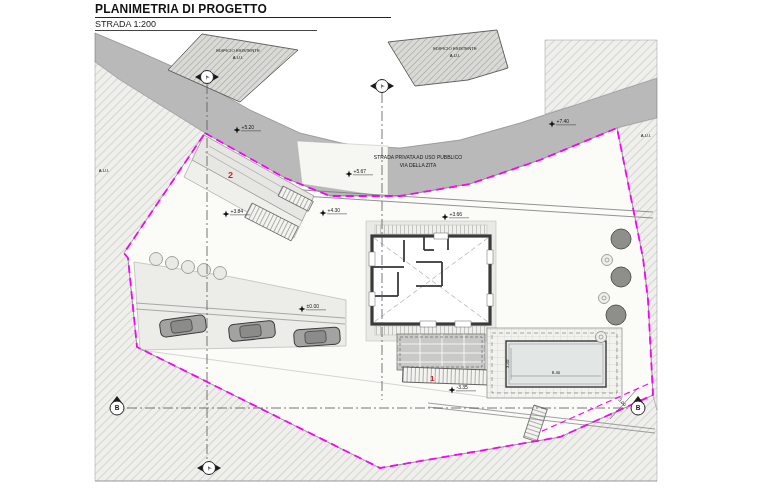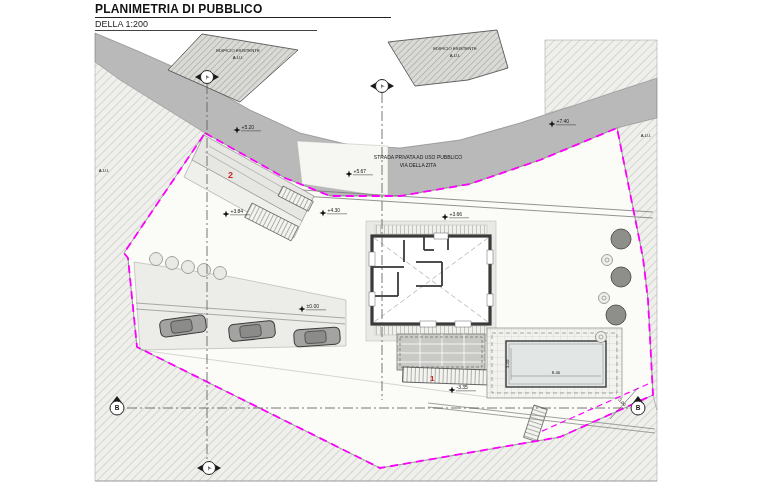--- a/index.html
+++ b/index.html
@@ -286,19 +286,19 @@
       <line x1="4" y1="0.8" x2="24" y2="0.8" stroke="#333" stroke-width="0.5"></line>
     </g>
     <g transform="translate(452,390)">
       <path d="M0 -3.5 L0.9 -0.9 L3.5 0 L0.9 0.9 L0 3.5 L-0.9 0.9 L-3.5 0 L-0.9 -0.9 Z" fill="#111"></path>
       <text x="4.5" y="-1" class="t5">-3.35</text>
       <line x1="4" y1="0.8" x2="24" y2="0.8" stroke="#333" stroke-width="0.5"></line>
     </g>
   </svg>
 
   <div class="titleblock">
-    <div class="title">PLANIMETRIA DI PUBBLICO</div>
+    <div class="title">PLANIMETRIA DI PROGETTO</div>
     <div class="rule1"></div>
-    <div class="scale">DELLA 1:200</div>
+    <div class="scale">STRADA 1:200</div>
     <div class="rule2"></div>
   </div>
 
 </div>
 
 </body></html>

